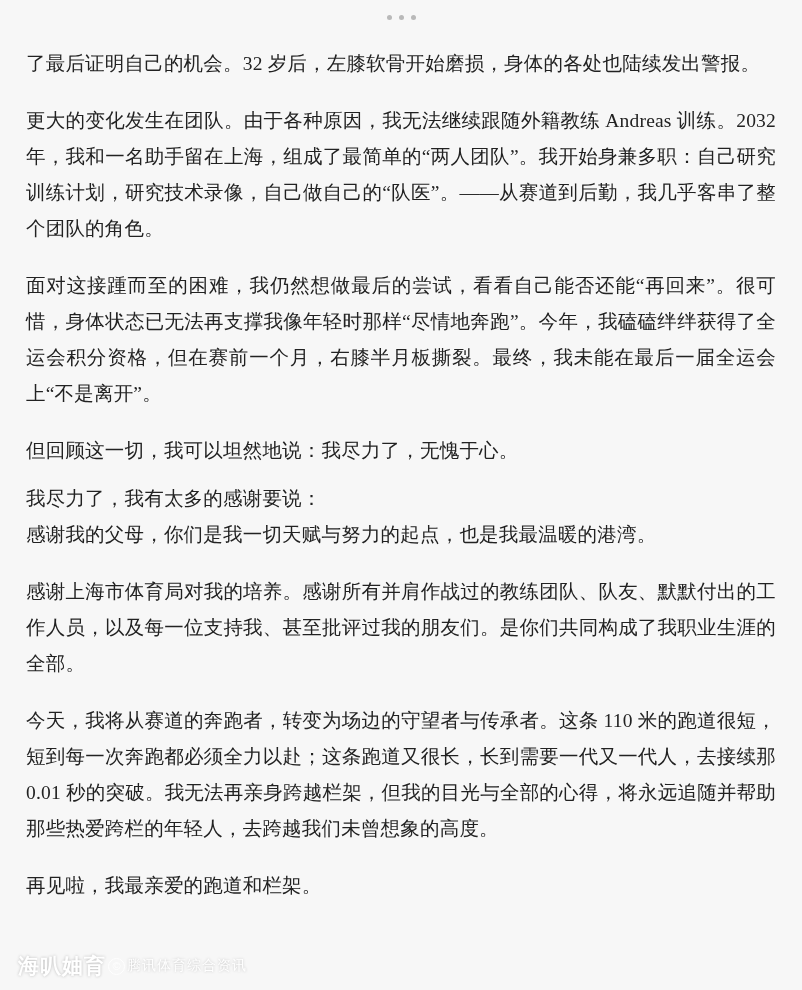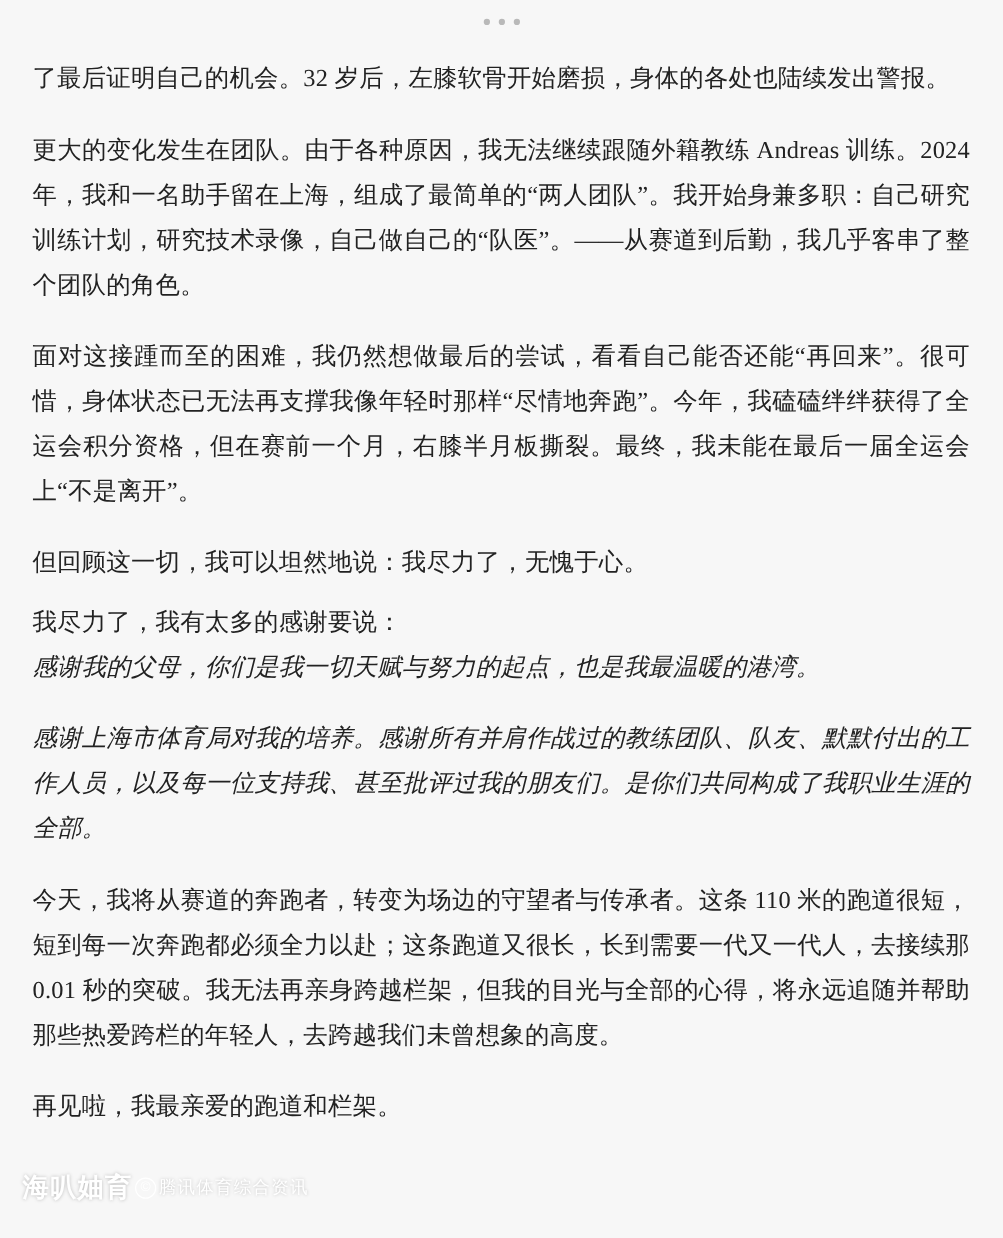--- a/index.html
+++ b/index.html
@@ -47,26 +47,25 @@
     letter-spacing: 0.2px;
     text-align: justify;
     color: #222;
   }
   p.para.tight {
     margin-bottom: 0;
     margin-top: 12px;
   }
   p.para.group-end {
     margin-bottom: 21px;
-    font-style: italic;
   }
   .watermark {
     position: absolute;
     left: 18px;
-    bottom: 26px;
+    bottom: 10px;
     display: flex;
     align-items: center;
     gap: 2px;
     font-family: "Liberation Sans", sans-serif;
   }
   .wm-brand {
     font-size: 21px;
     color: #ffffff;
     font-weight: 700;
     text-shadow: 0 0 3px rgba(0,0,0,0.25);
@@ -97,21 +96,21 @@
 <div class="page">
 
   <div class="top-dots">
     <span class="dot"></span>
     <span class="dot"></span>
     <span class="dot"></span>
   </div>
 
   <div class="article">
     <p class="para">了最后证明自己的机会。32 岁后，左膝软骨开始磨损，身体的各处也陆续发出警报。</p>
-    <p class="para">更大的变化发生在团队。由于各种原因，我无法继续跟随外籍教练 Andreas 训练。2024 年，我和一名助手留在上海，组成了最简单的“两人团队”。我开始身兼多职：自己研究训练计划，研究技术录像，自己做自己的“队医”。——从赛道到后勤，我几乎客串了整个团队的角色。</p>
+    <p class="para">更大的变化发生在团队。由于各种原因，我无法继续跟随外籍教练 Andreas 训练。2032 年，我和一名助手留在上海，组成了最简单的“两人团队”。我开始身兼多职：自己研究训练计划，研究技术录像，自己做自己的“队医”。——从赛道到后勤，我几乎客串了整个团队的角色。</p>
     <p class="para">面对这接踵而至的困难，我仍然想做最后的尝试，看看自己能否还能“再回来”。很可惜，身体状态已无法再支撑我像年轻时那样“尽情地奔跑”。今年，我磕磕绊绊获得了全运会积分资格，但在赛前一个月，右膝半月板撕裂。最终，我未能在最后一届全运会上“不是离开”。</p>
     <p class="para tight">但回顾这一切，我可以坦然地说：我尽力了，无愧于心。</p>
     <p class="para tight">我尽力了，我有太多的感谢要说：</p>
     <p class="para group-end">感谢我的父母，你们是我一切天赋与努力的起点，也是我最温暖的港湾。</p>
     <p class="para group-end">感谢上海市体育局对我的培养。感谢所有并肩作战过的教练团队、队友、默默付出的工作人员，以及每一位支持我、甚至批评过我的朋友们。是你们共同构成了我职业生涯的全部。</p>
     <p class="para">今天，我将从赛道的奔跑者，转变为场边的守望者与传承者。这条 110 米的跑道很短，短到每一次奔跑都必须全力以赴；这条跑道又很长，长到需要一代又一代人，去接续那 0.01 秒的突破。我无法再亲身跨越栏架，但我的目光与全部的心得，将永远追随并帮助那些热爱跨栏的年轻人，去跨越我们未曾想象的高度。</p>
     <p class="para tight">再见啦，我最亲爱的跑道和栏架。</p>
 
   </div>
 

